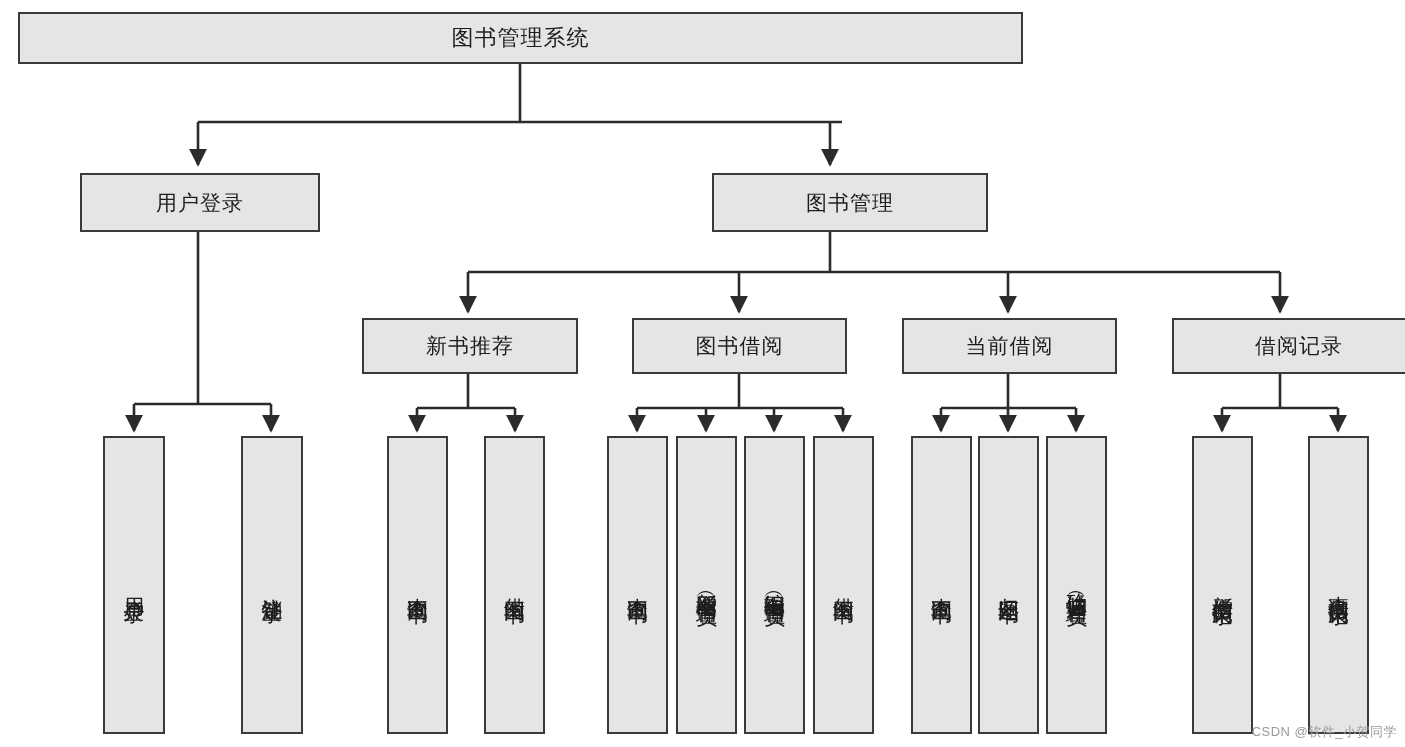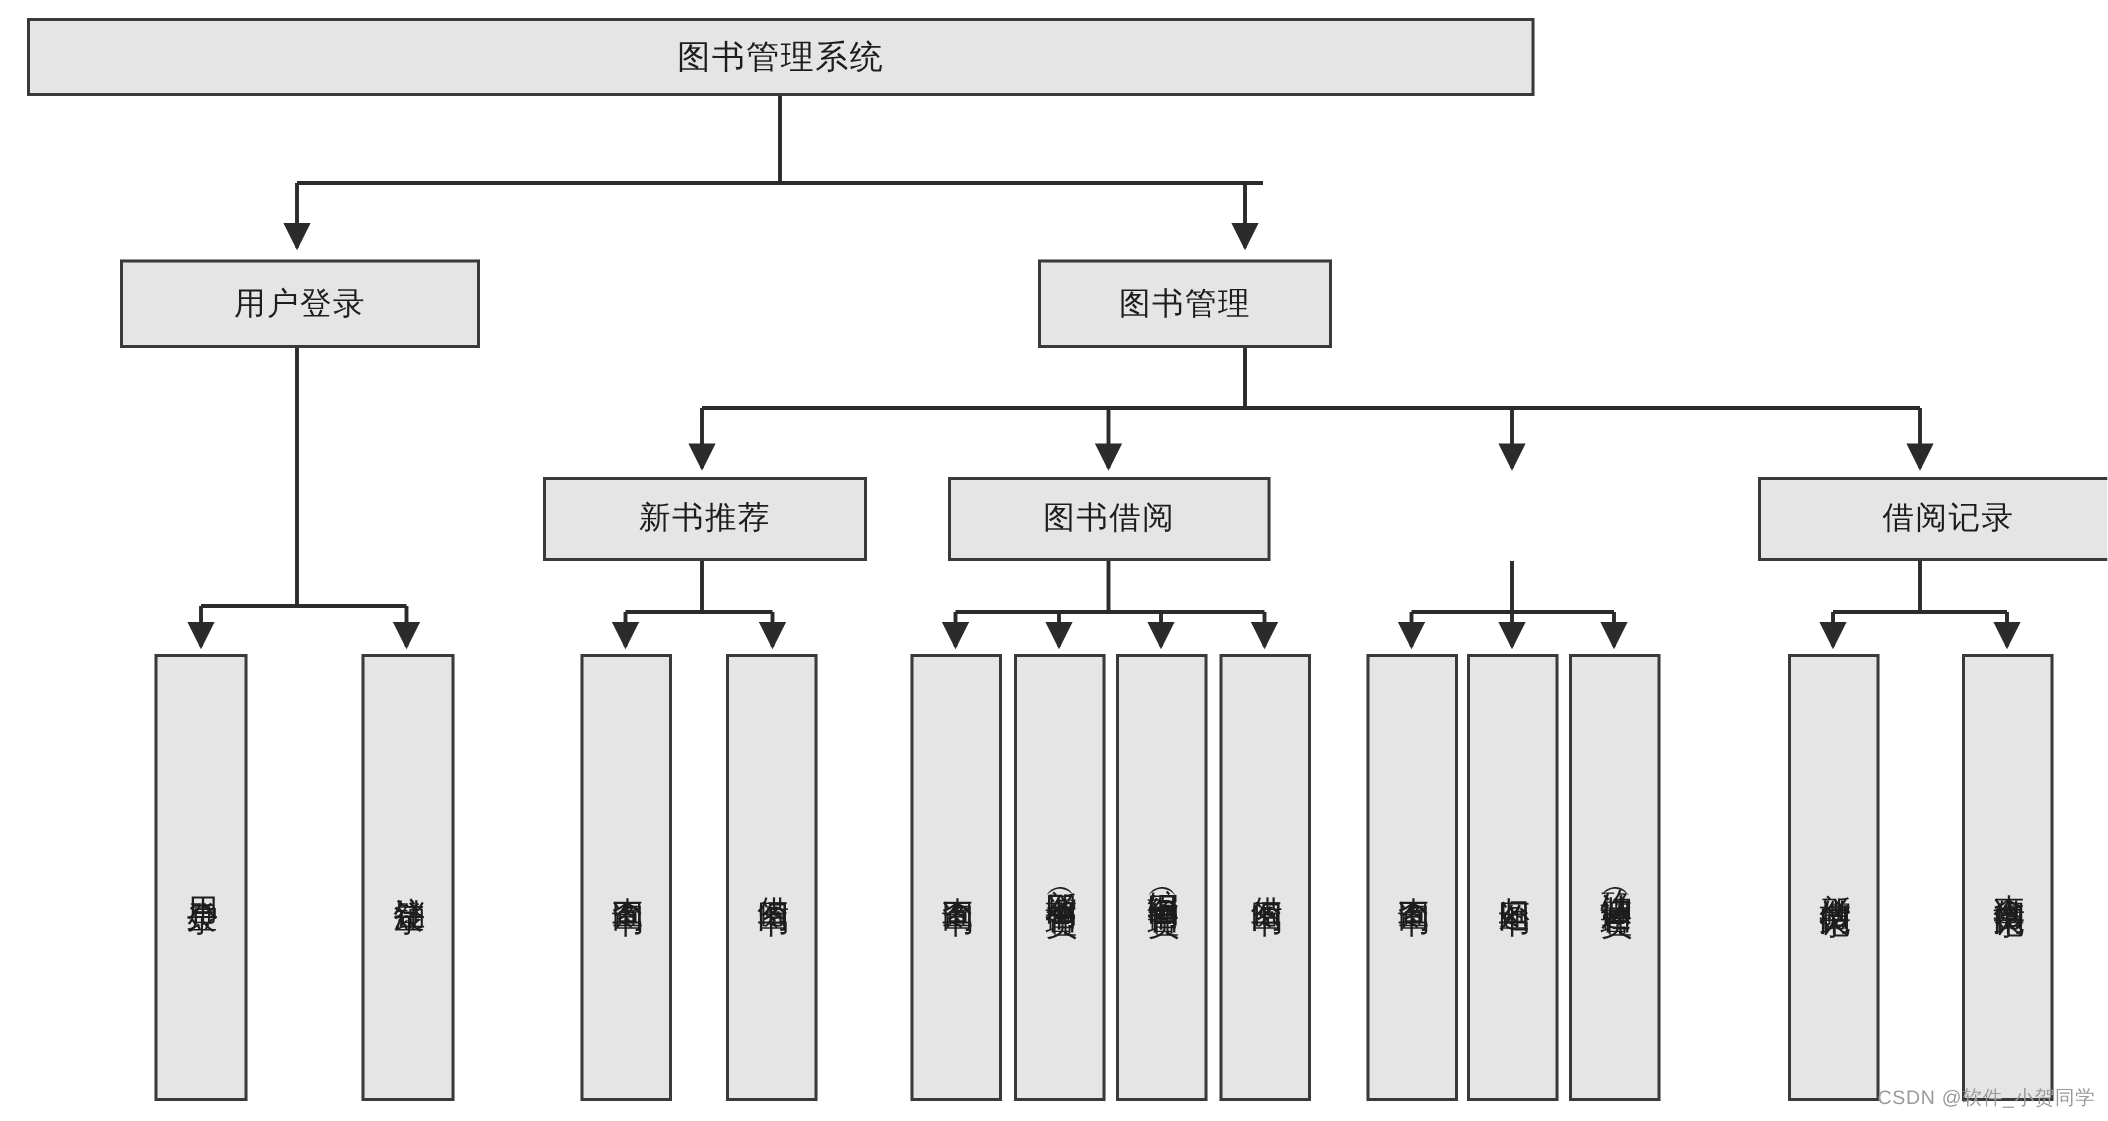--- a/index.html
+++ b/index.html
@@ -112,24 +112,25 @@
       <path d="M 1280 374 L 1280 408"></path>
       <path d="M 1222 408 L 1338 408"></path>
       <path d="M 1222 408 L 1222 431" marker-end="url(#arrow)"></path>
       <path d="M 1338 408 L 1338 431" marker-end="url(#arrow)"></path>
     </g>
   </svg>
 
   <div class="node h root" style="left:18px;top:12px;width:1005px;height:52px;">图书管理系统</div>
 
   <div class="node h" style="left:80px;top:173px;width:240px;height:59px;">用户登录</div>
-  <div class="node h" style="left:692px;top:173px;width:196px;height:59px;text-align:right;">图书管理</div>
+  <div class="node h" style="left:712px;top:173px;width:276px;height:59px;text-align:right;">图书管理</div>
 
   <div class="node h" style="left:362px;top:318px;width:216px;height:56px;">新书推荐</div>
   <div class="node h" style="left:632px;top:318px;width:215px;height:56px;text-align:right;">图书借阅</div>
+  <div class="node h" style="left:902px;top:318px;width:215px;height:56px;">当前借阅</div>
   <div class="node h" style="left:1172px;top:318px;width:254px;height:56px;">借阅记录</div>
 
   <div class="node v" style="left:103px;top:436px;width:62px;height:298px;">用户登录</div>
   <div class="node v" style="left:241px;top:436px;width:62px;height:298px;">注销登录</div>
 
   <div class="node v" style="left:387px;top:436px;width:61px;height:298px;">查询图书</div>
   <div class="node v" style="left:484px;top:436px;width:61px;height:298px;">借阅图书</div>
 
   <div class="node v" style="left:607px;top:436px;width:61px;height:298px;">查询图书</div>
   <div class="node v" style="left:676px;top:436px;width:61px;height:298px;">新增图书（管理员）</div>

